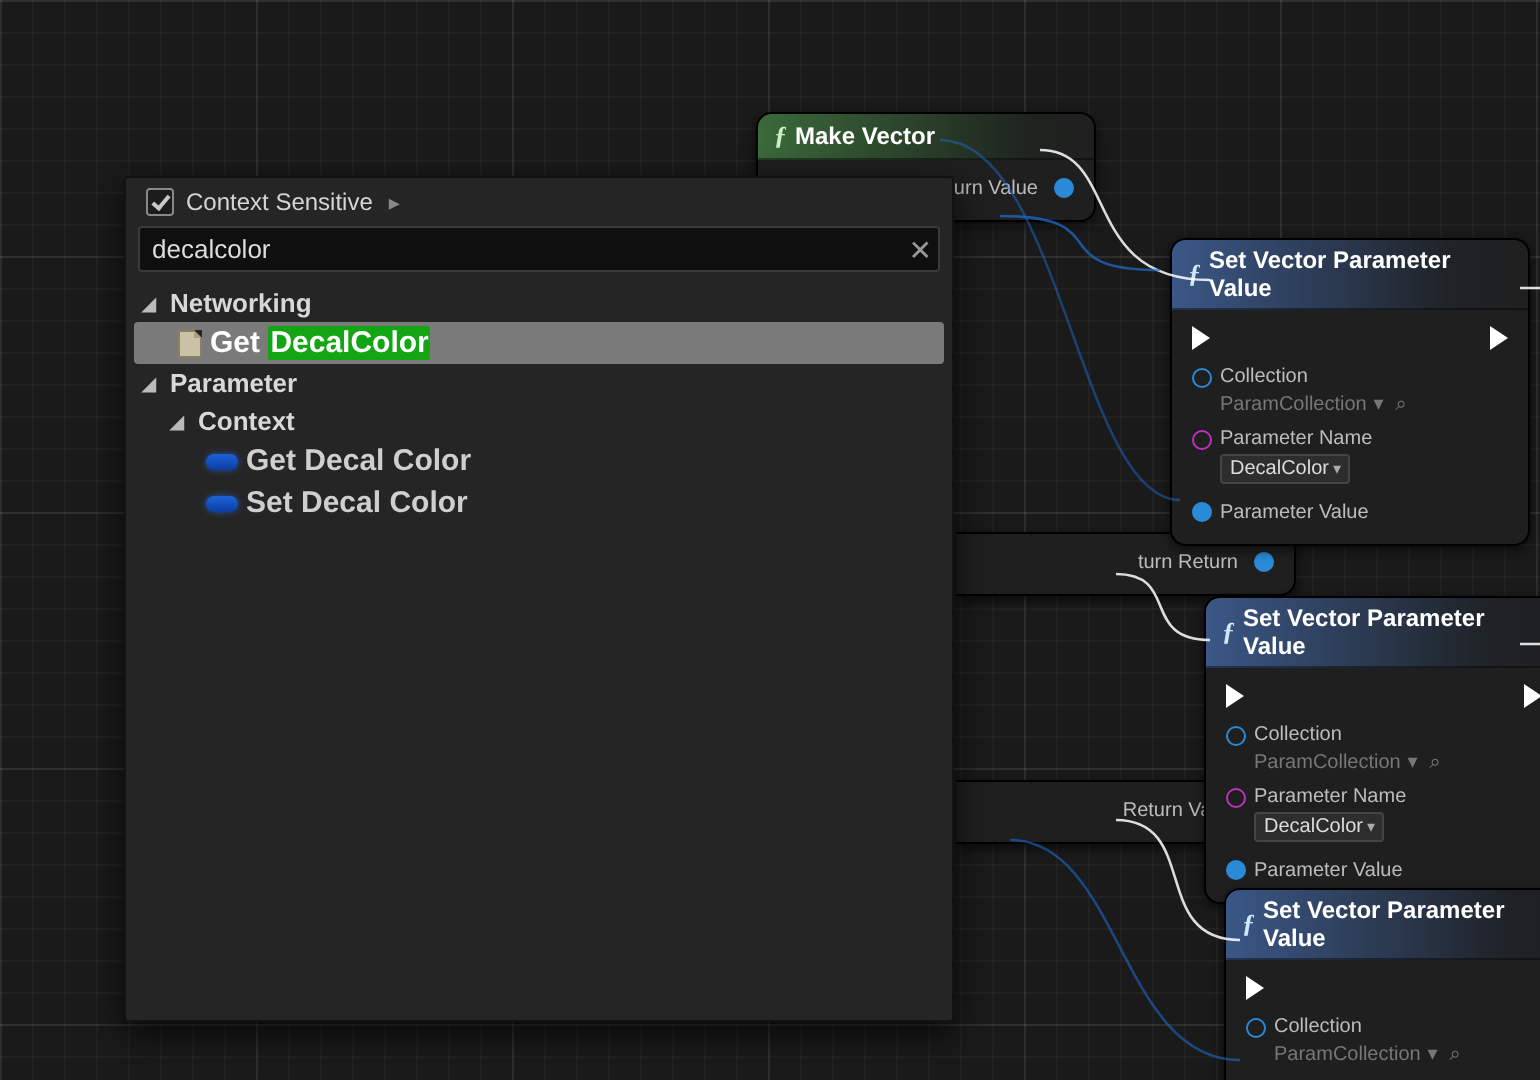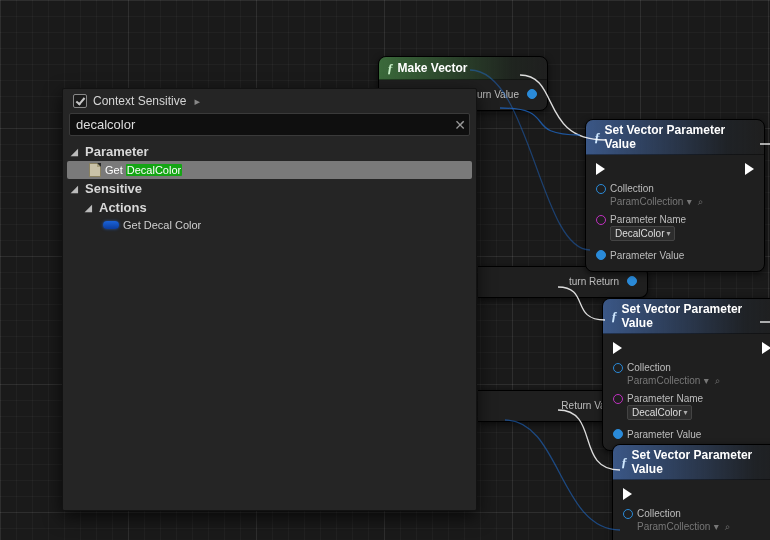--- a/index.html
+++ b/index.html
@@ -114,21 +114,21 @@
     color:#999; font-size:14px; cursor:pointer;
   }
 
   .menu-list { padding: 2px 4px 4px 4px; min-height: 370px; }
   .cat-row, .item-row {
     display:flex; align-items:center; gap:4px;
     padding: 2px 4px; border-radius:2px;
   }
   .cat-row { color:#d8d8d8; font-size:13px; font-weight:600; }
   .cat-row .tri { font-size:9px; color:#bbb; width:10px; }
-  .item-row { padding-left: 22px; font-size:11px; color:#cfcfcf; }
+  .item-row { padding-left: 22px; font-size:15px; color:#cfcfcf;font-weight:bold; }
   .item-row .doc-icon {
     width:12px; height:14px; background:#c9c2a8; border:1px solid #8a8160;
     position:relative;
   }
   .item-row .doc-icon::after{
     content:""; position:absolute; right:-1px; top:-1px; width:0;height:0;
     border-top:4px solid #252525; border-left:4px solid #a89f7c;
   }
   .item-row.selected { background:#7a7a7a; color:#fff; }
   .item-row .hl {
@@ -326,37 +326,41 @@
   </div>
   <div class="search-wrap">
     <input class="search-input" type="text" value="decalcolor" style="">
     <span class="search-clear">✕</span>
   </div>
 
   <div class="menu-list">
 
     <div class="cat-row">
       <span class="tri">◢</span>
-      <span>Parameter</span>
+      <span>Networking</span>
     </div>
     <div class="item-row selected">
       <span class="doc-icon"></span>
       <span>
         <span>Get</span>
         <span class="hl">DecalColor</span>
       </span>
     </div>
 
     <div class="cat-row">
       <span class="tri">◢</span>
-      <span>Sensitive</span>
+      <span>Parameter</span>
     </div>
     <div class="cat-row sub-cat">
       <span class="tri">◢</span>
-      <span>Actions</span>
+      <span>Context</span>
     </div>
     <div class="item-row sub-indent">
       <span class="pill-icon"></span>
       <span>Get Decal Color</span>
     </div>
+    <div class="item-row sub-indent">
+      <span class="pill-icon"></span>
+      <span>Set Decal Color</span>
+    </div>
 
   </div>
 </div>
 
 </body></html>

